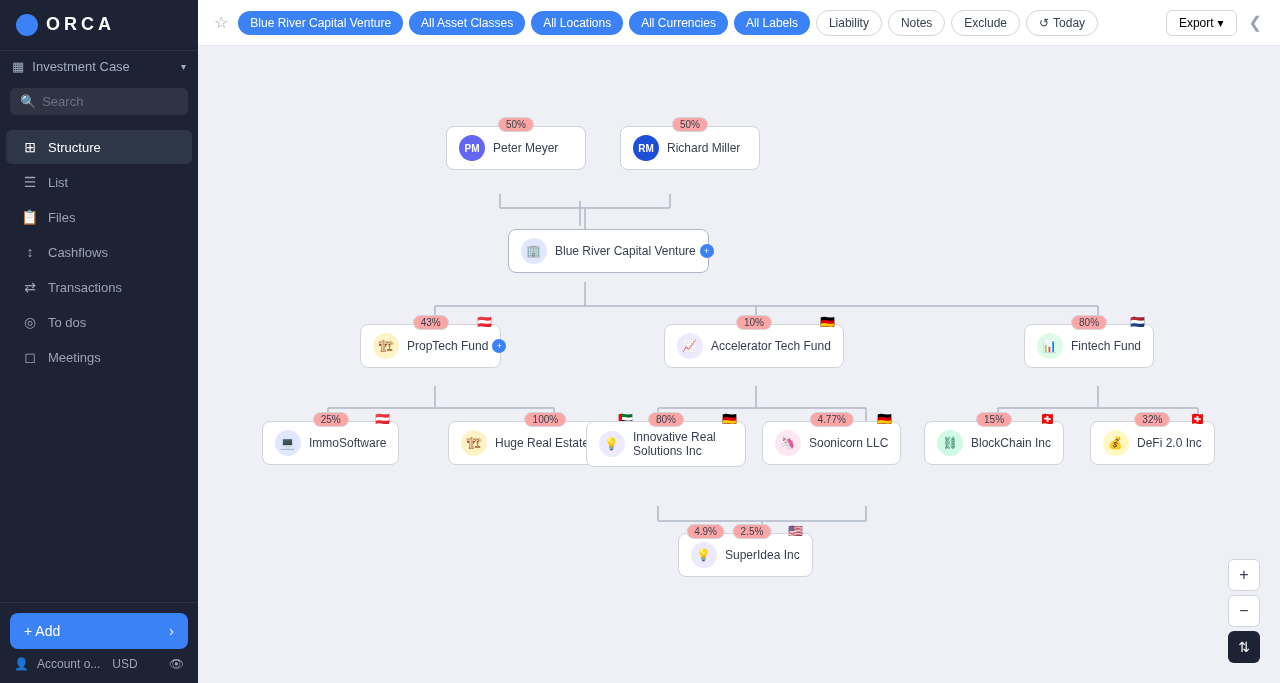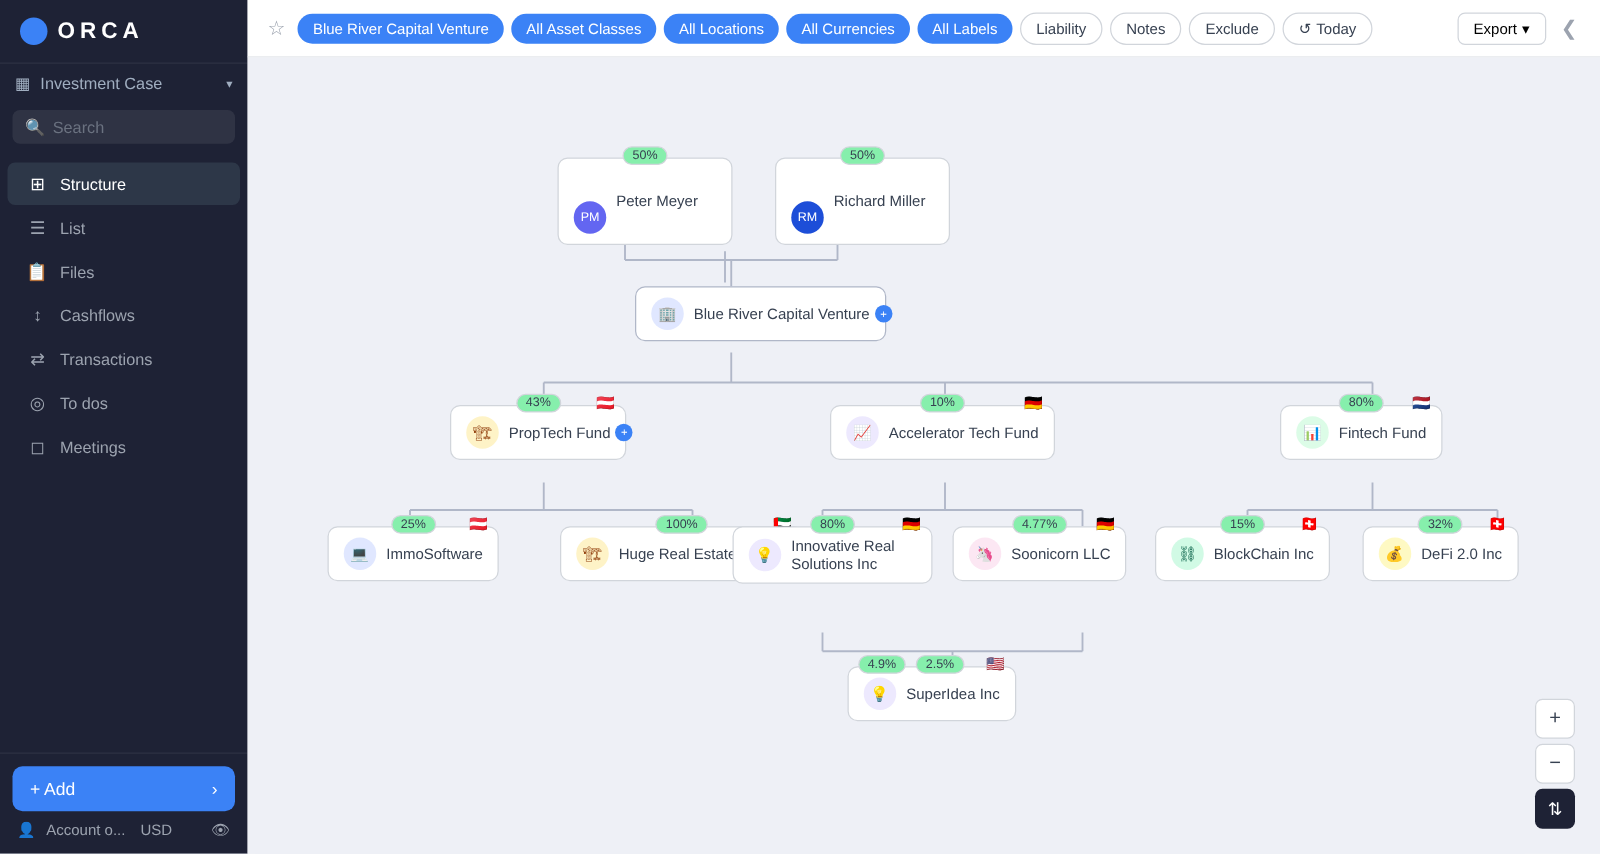--- a/index.html
+++ b/index.html
@@ -208,21 +208,21 @@
       display: flex; align-items: center; justify-content: center;
       color: #fff;
       font-size: 9px;
       cursor: pointer;
     }
     .percent-badge {
       position: absolute;
       top: -10px;
       left: 50%;
       transform: translateX(-50%);
-      background: #86efac;
+      background: #fca5a5;
       border: 1px solid #d1d5db;
       border-radius: 10px;
       padding: 1px 7px;
       font-size: 10px;
       color: #374151;
       white-space: nowrap;
     }
     .flag-badge {
       position: absolute;
       top: -10px;
@@ -271,24 +271,23 @@
       color: #fff;
       font-size: 14px;
     }
 
     
     .person-badge {
       width: 26px; height: 26px;
       border-radius: 50%;
       display: flex; align-items: center; justify-content: center;
       font-size: 10px;
-      font-weight: 400;
+      font-weight: 700;
       color: #fff;
       flex-shrink: 0;
-      margin-top: 26px;
     }
   </style>
 </head>
 <body>
 
 <div id="sidebar">
   <div class="sidebar-logo">
     <div class="logo-circle"></div>
     <span class="logo-text">ORCA</span>
   </div>

